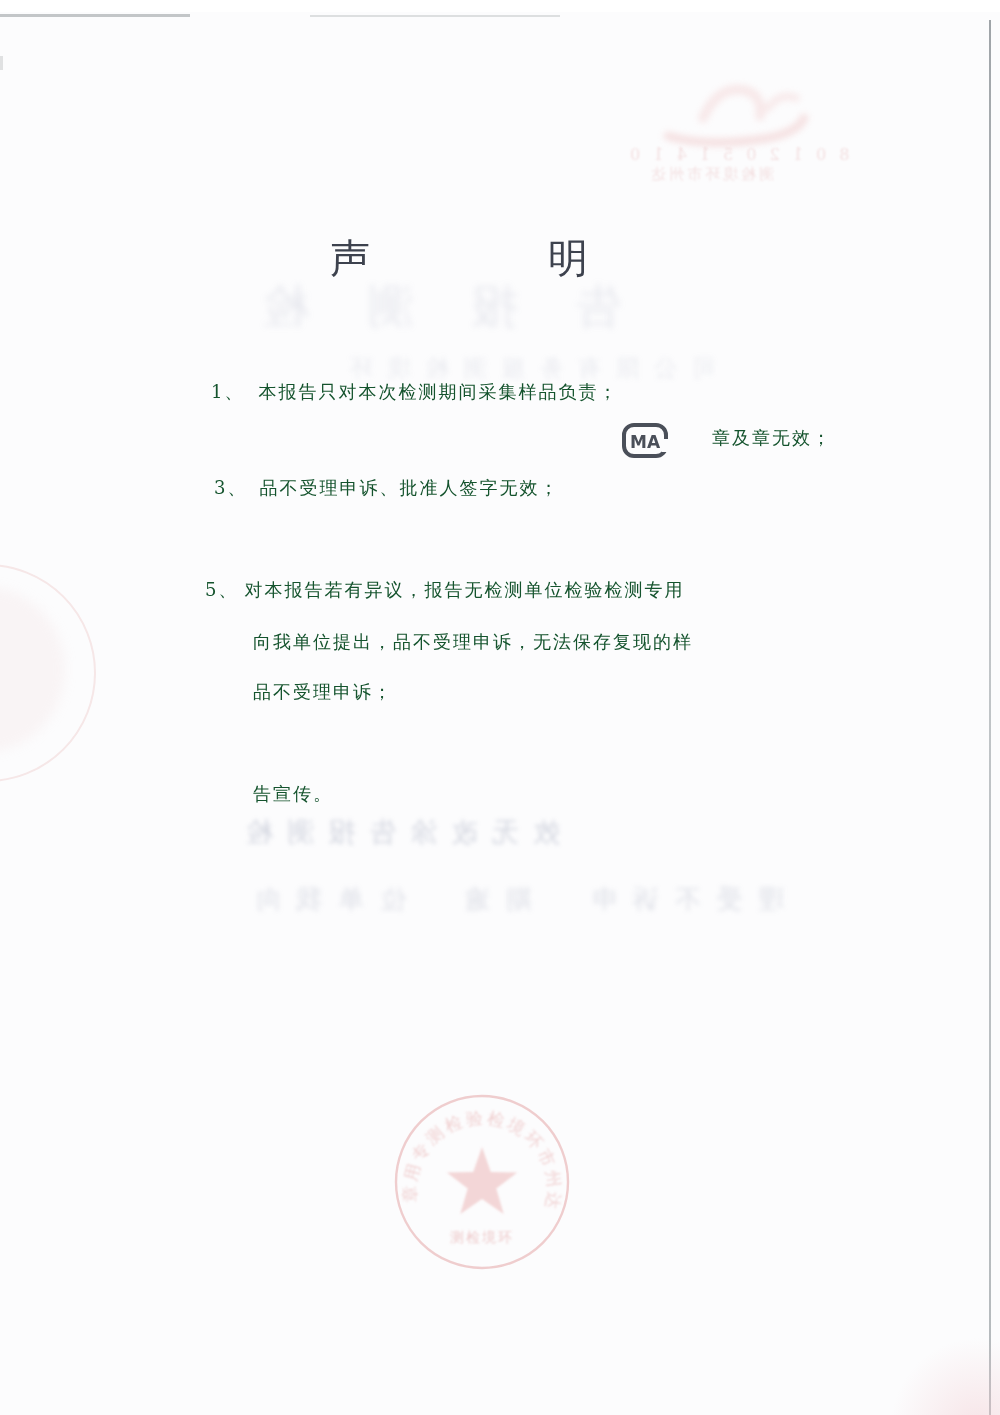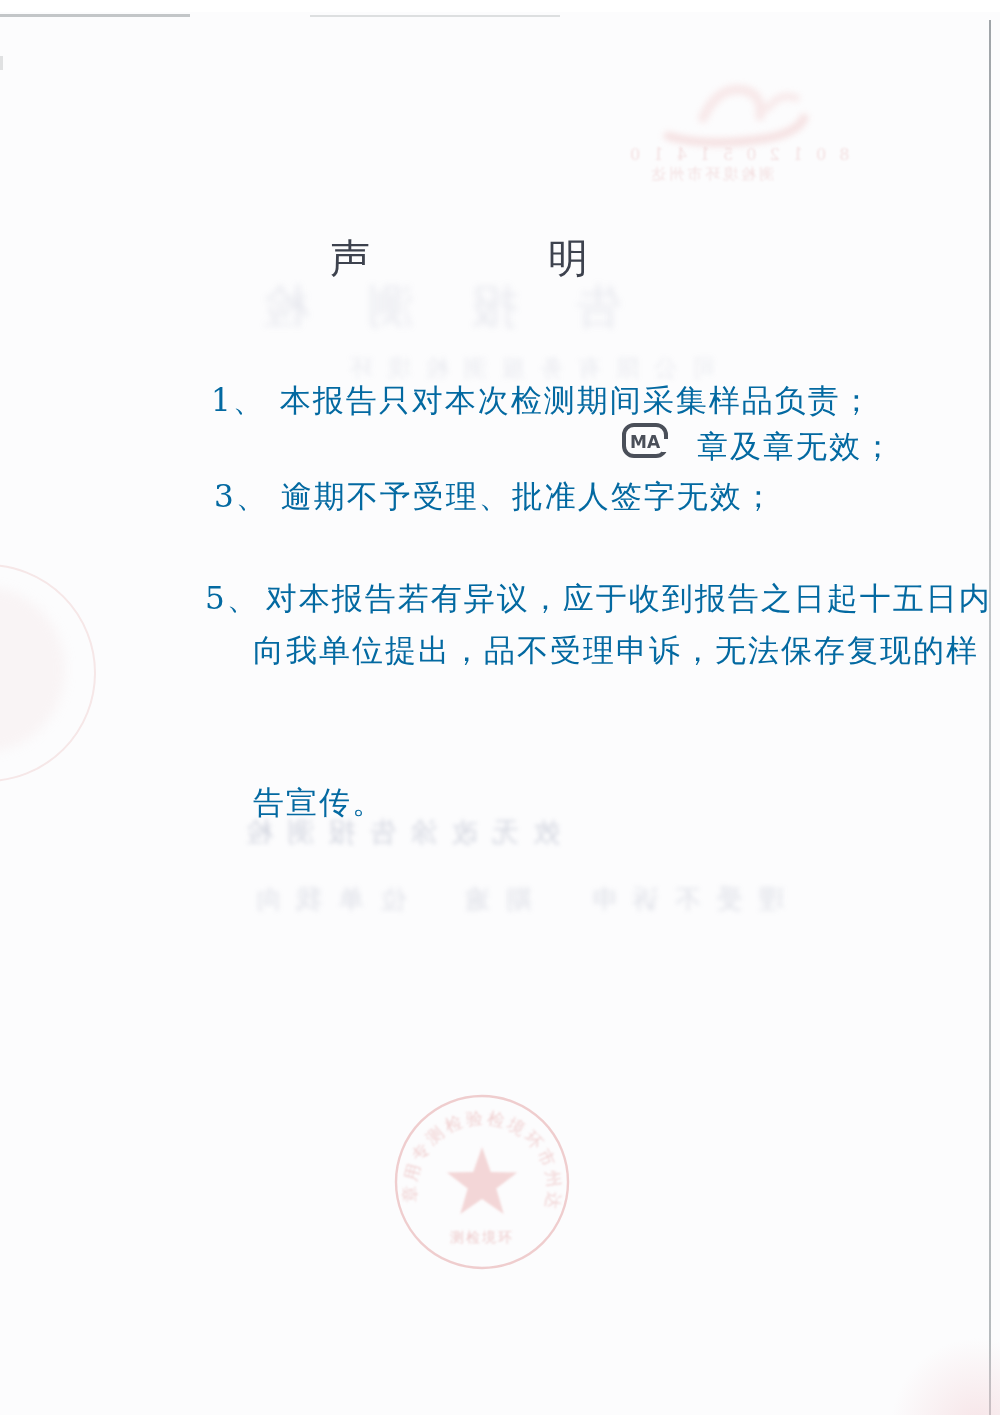--- a/index.html
+++ b/index.html
@@ -10,21 +10,21 @@
   }
   
   .edge-mark{position:absolute;background:#c3c6c8;}
   .scan-line{position:absolute;top:8px;bottom:0;left:989px;width:2px;
     background:linear-gradient(180deg,#9fa4a8 0%,#c2c6c9 40%,#b4b9bc 100%);}
   
   .title{position:absolute;top:219px;left:330px;white-space:nowrap;
     font-size:40px;color:#3d424e;font-weight:500;letter-spacing:0;}
   .title .t2{margin-left:178px;}
   
-  .line{position:absolute;white-space:nowrap;color:#0369a1;font-size:31px;
+  .line{position:absolute;white-space:nowrap;color:#14532d;font-size:18px;
     letter-spacing:2px;}
   .num{display:inline-block;}
   
   .ghost{position:absolute;white-space:nowrap;transform:scaleX(-1);
     pointer-events:none;}
   .ghost-1{top:264px;left:205px;font-size:46px;letter-spacing:58px;
     color:rgba(122,132,162,0.16);filter:blur(3px);}
   .ghost-2{top:340px;left:335px;font-size:24px;letter-spacing:14px;
     color:rgba(128,138,164,0.14);filter:blur(2.5px);}
   .ghost-3{top:802px;left:232px;font-size:27px;letter-spacing:14px;
@@ -80,34 +80,37 @@
   <div class="line" style="top:368px;left:211px;">
     <span class="num" style="margin-right:14px;">1、</span><span>本报告只对本次检测期间采集样品负责；</span>
   </div>
 
 
   <svg class="ma-logo" width="50" height="42" viewBox="0 0 50 42">
     <rect x="4" y="5" width="42" height="31" rx="10" fill="none" stroke="#4a4f59" stroke-width="4"></rect>
     <rect x="42" y="19" width="8" height="13" fill="#fcfcfd"></rect>
     <text x="10" y="28" font-family="DejaVu Sans, sans-serif" font-size="17" font-weight="bold" fill="#4a4f59">MA</text>
   </svg>
-  <div class="line" style="top:414px;left:697px;">
+  <div class="line" style="top:414px;left:712px;">
     <span>章及章无效；</span>
   </div>
 
   <div class="line" style="top:464px;left:214px;">
-    <span class="num" style="margin-right:12px;">3、</span><span>逾期不予受理、批准人签字无效；</span>
+    <span class="num" style="margin-right:12px;">3、</span><span>品不受理申诉、批准人签字无效；</span>
   </div>
 
 
   <div class="line" style="top:566px;left:205px;">
-    <span class="num" style="margin-right:6px;">5、</span><span>对本报告若有异议，应于收到报告之日起十五日内</span>
+    <span class="num" style="margin-right:6px;">5、</span><span>对本报告若有异议，报告无检测单位检验检测专用</span>
   </div>
   <div class="line" style="top:618px;left:253px;">
     <span>向我单位提出，品不受理申诉，无法保存复现的样</span>
+  </div>
+  <div class="line" style="top:668px;left:253px;">
+    <span>品不受理申诉；</span>
   </div>
 
   <div class="line" style="top:770px;left:253px;">
     <span>告宣传。</span>
   </div>
 
   <div class="left-stamp-fill"></div>
   <div class="left-stamp"></div>
 
   <svg class="stamp" viewBox="0 0 180 180">

